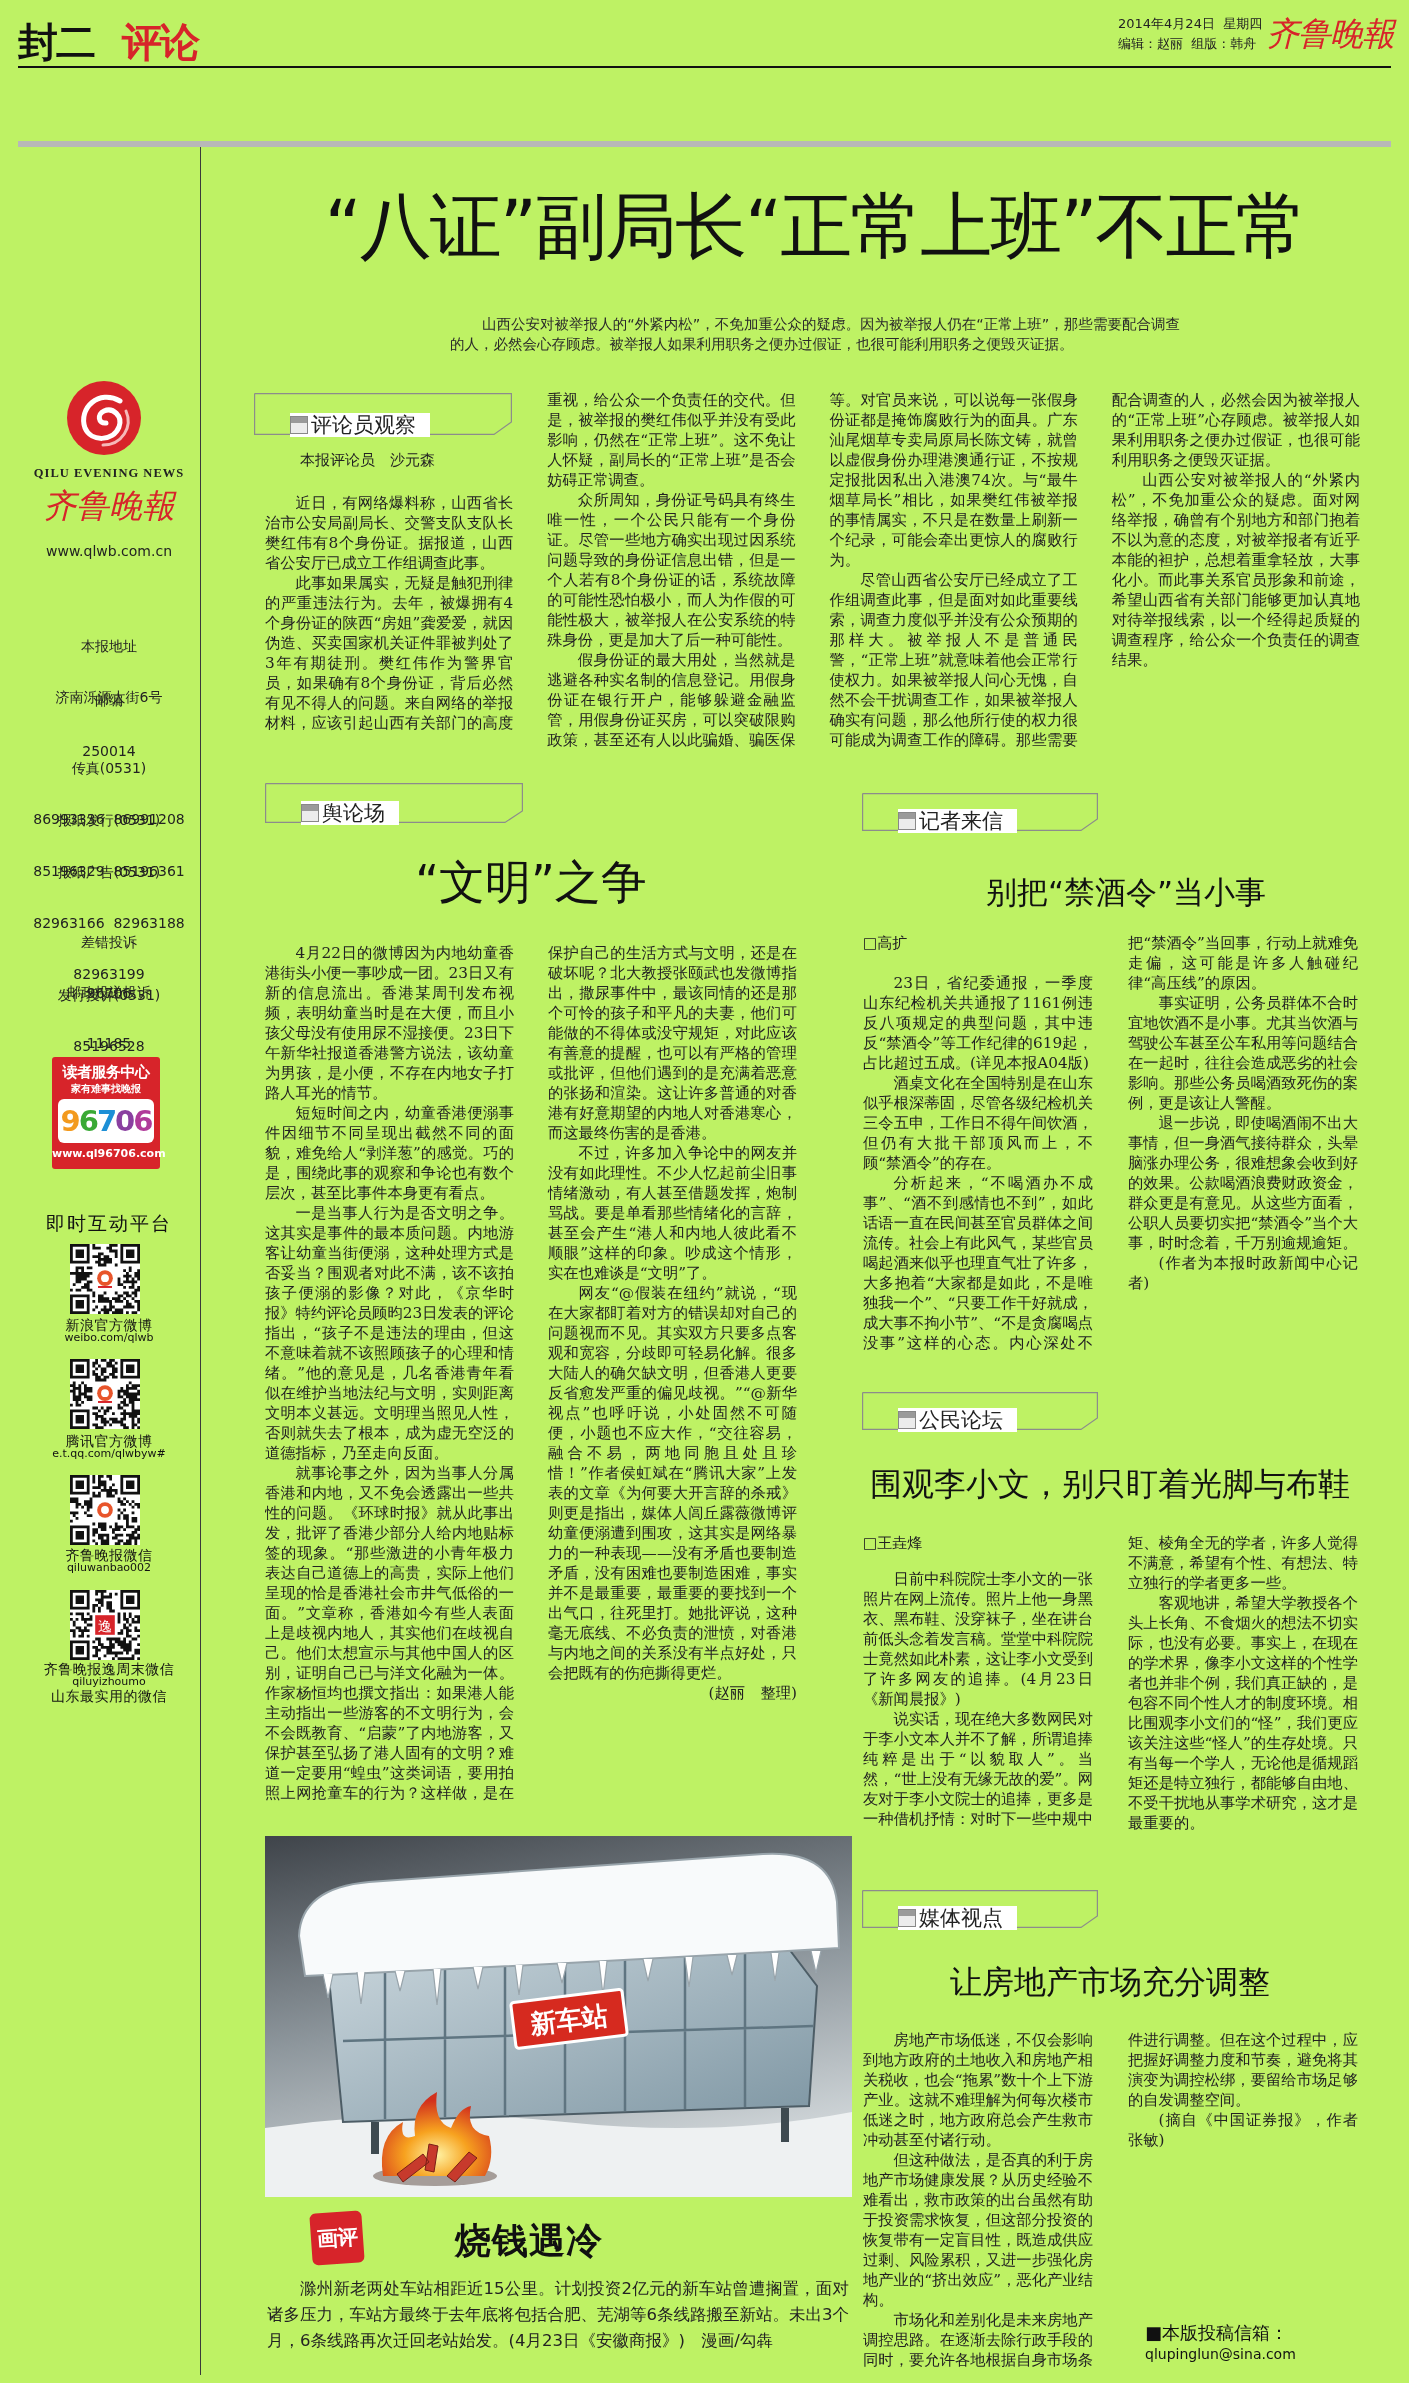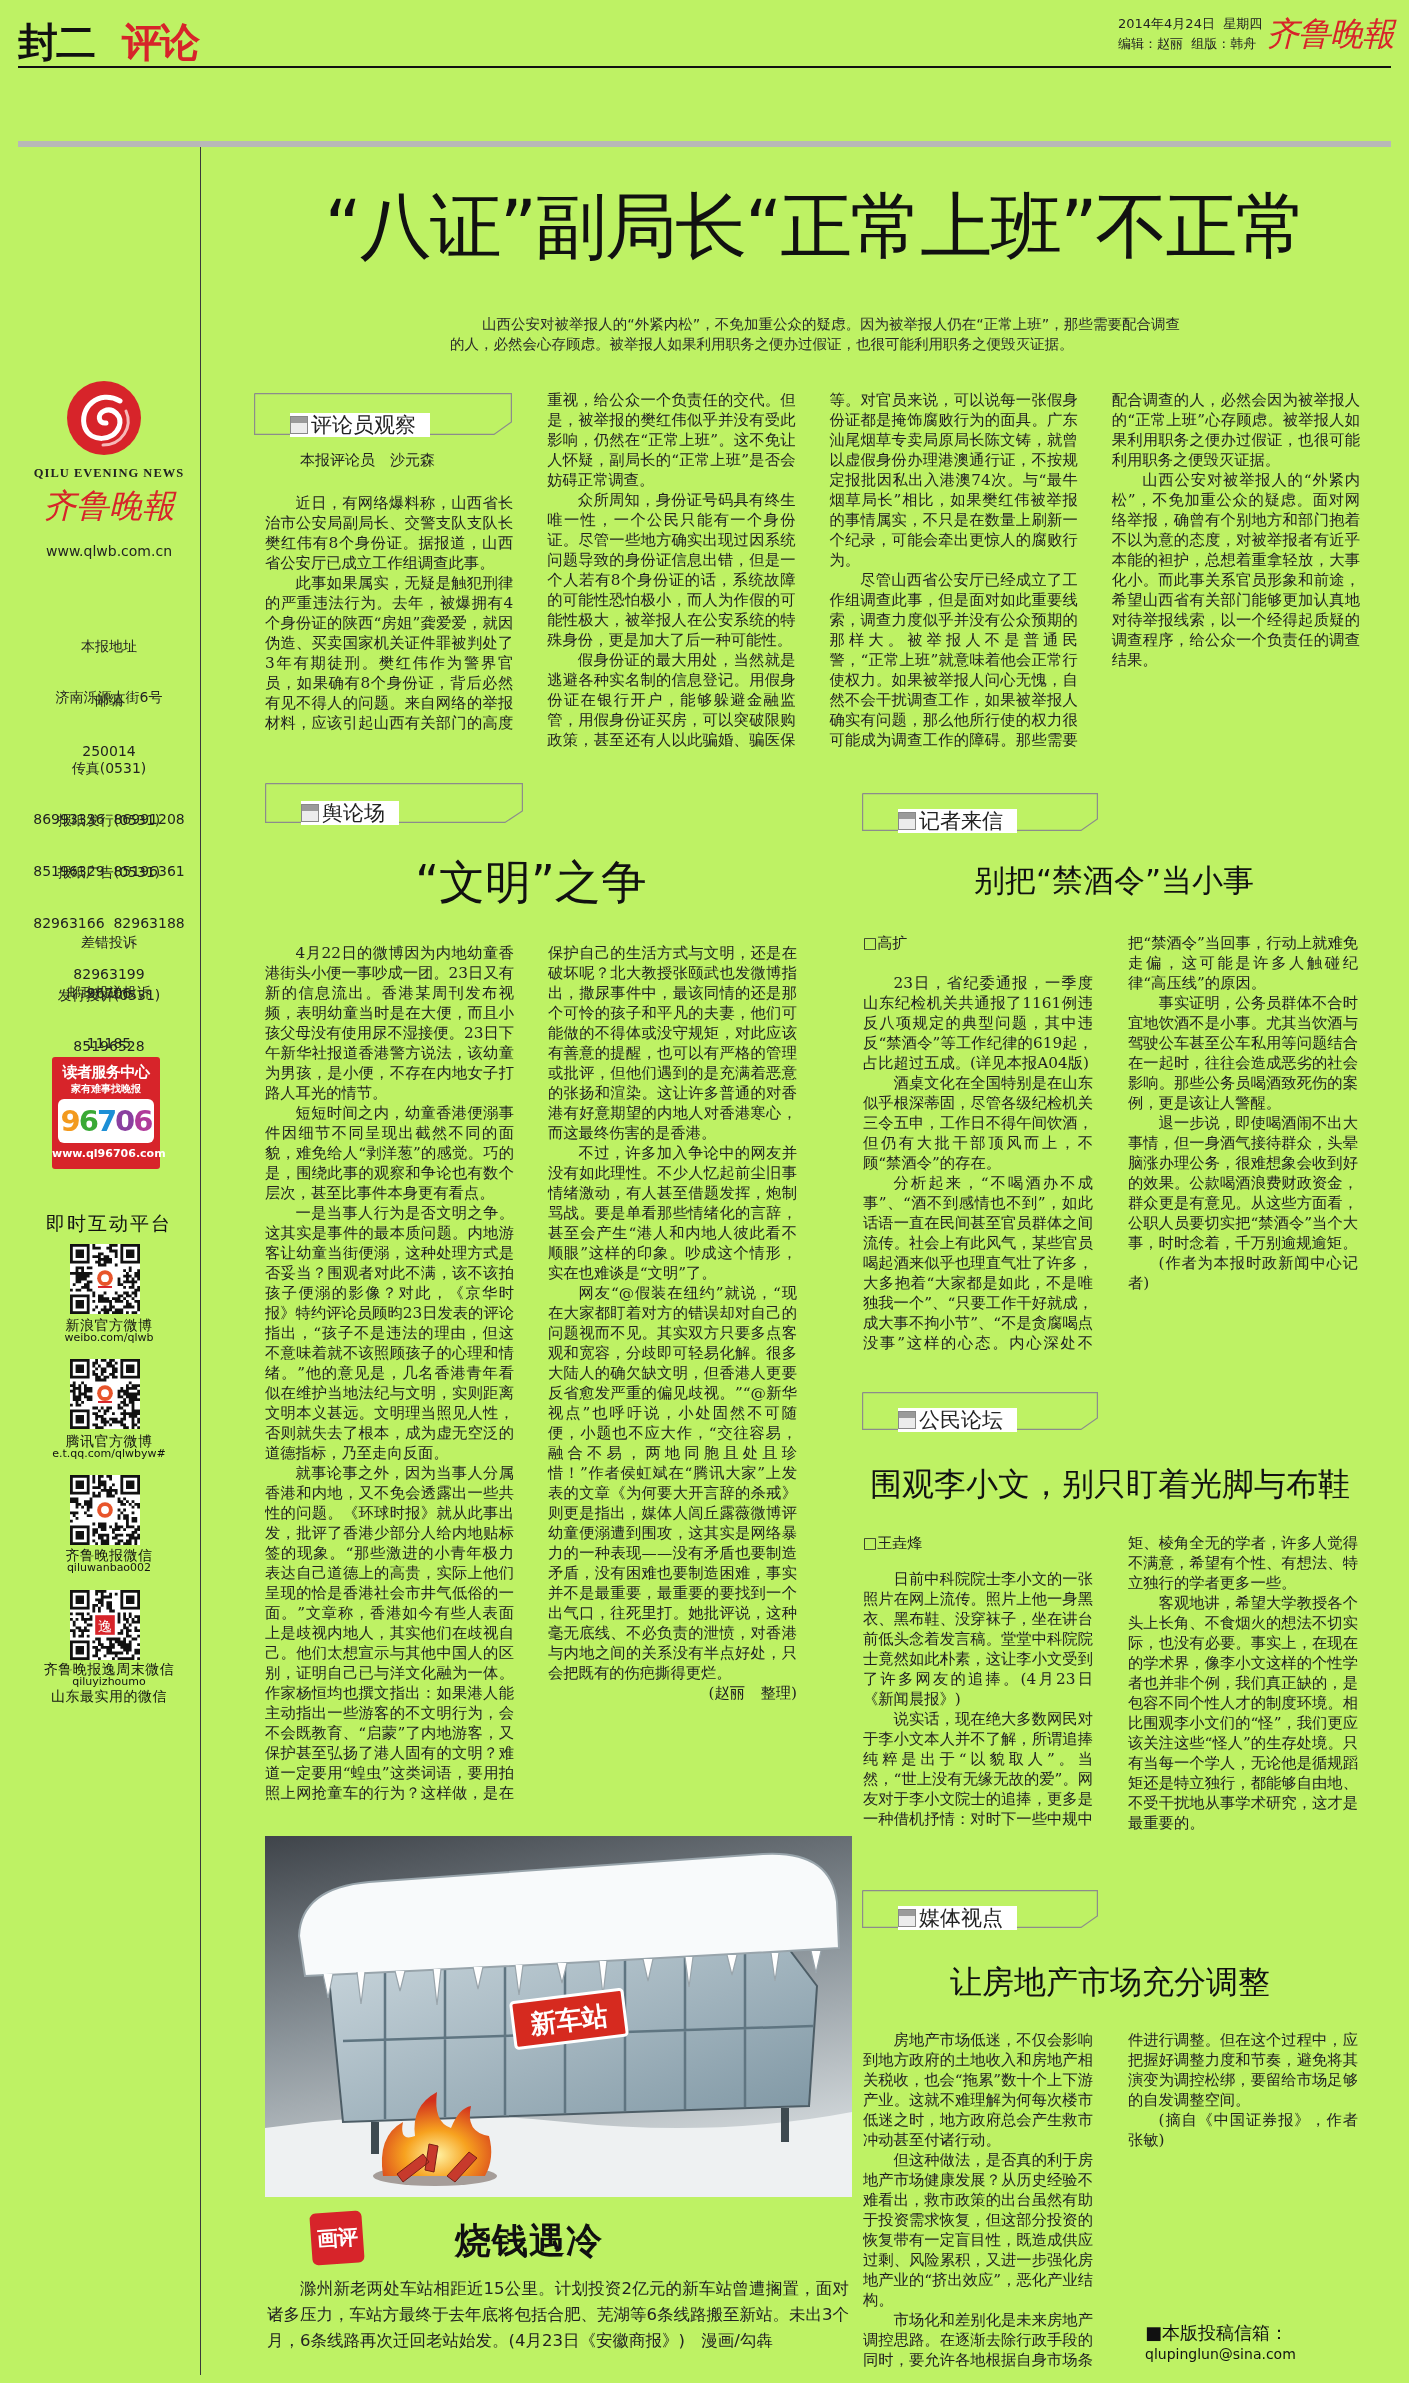--- a/index.html
+++ b/index.html
@@ -219,21 +219,21 @@
     </div>
   </div>
 
   <div>
     <div class="tab" style="left:862px;top:793px;width:236px;height:38px">
       <svg width="236" height="38">
           <polyline points="0.6,0.6 235.4,0.6 235.4,26 219,37.4 0.6,37.4 0.6,0.6"></polyline>
         </svg>
       <span class="tab-label" style="top:16px"><span class="tab-icon"></span><span>记者来信</span></span>
     </div>
-    <h2 class="abs title-md" style="left:862px;top:856px;width:496px;margin:4px;font-size:31px;line-height:40px;font-weight:normal">别把“禁酒令”当小事</h2>
+    <h2 class="abs title-md" style="left:862px;top:856px;width:496px;margin:16px;font-size:31px;line-height:40px;font-weight:normal">别把“禁酒令”当小事</h2>
     <div class="cols" style="left:863px;top:933px;width:495px;height:420px;column-count:2;column-gap:35px">
       <span class="byline-block">□高扩</span>
       <p>23日，省纪委通报，一季度山东纪检机关共通报了1161例违反八项规定的典型问题，其中违反“禁酒令”等工作纪律的619起，占比超过五成。(详见本报A04版)</p>
       <p>酒桌文化在全国特别是在山东似乎根深蒂固，尽管各级纪检机关三令五申，工作日不得午间饮酒，但仍有大批干部顶风而上，不顾“禁酒令”的存在。</p>
       <p>分析起来，“不喝酒办不成事”、“酒不到感情也不到”，如此话语一直在民间甚至官员群体之间流传。社会上有此风气，某些官员喝起酒来似乎也理直气壮了许多，大多抱着“大家都是如此，不是唯独我一个”、“只要工作干好就成，成大事不拘小节”、“不是贪腐喝点没事”这样的心态。内心深处不把“禁酒令”当回事，行动上就难免走偏，这可能是许多人触碰纪律“高压线”的原因。</p>
       <p>事实证明，公务员群体不合时宜地饮酒不是小事。尤其当饮酒与驾驶公车甚至公车私用等问题结合在一起时，往往会造成恶劣的社会影响。那些公务员喝酒致死伤的案例，更是该让人警醒。</p>
       <p>退一步说，即使喝酒闹不出大事情，但一身酒气接待群众，头晕脑涨办理公务，很难想象会收到好的效果。公款喝酒浪费财政资金，群众更是有意见。从这些方面看，公职人员要切实把“禁酒令”当个大事，时时念着，千万别逾规逾矩。</p>
       <p>(作者为本报时政新闻中心记者)</p>
     </div>
   </div>

